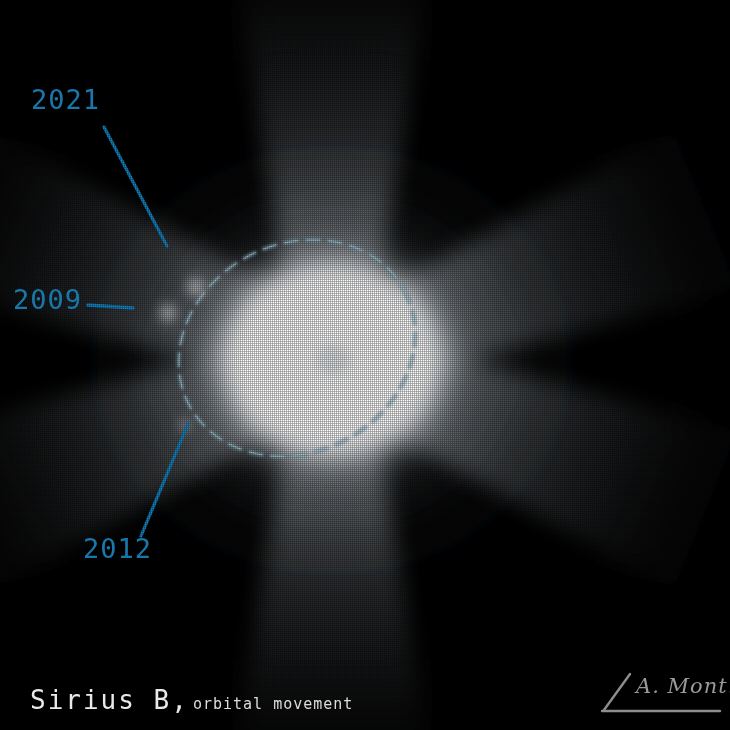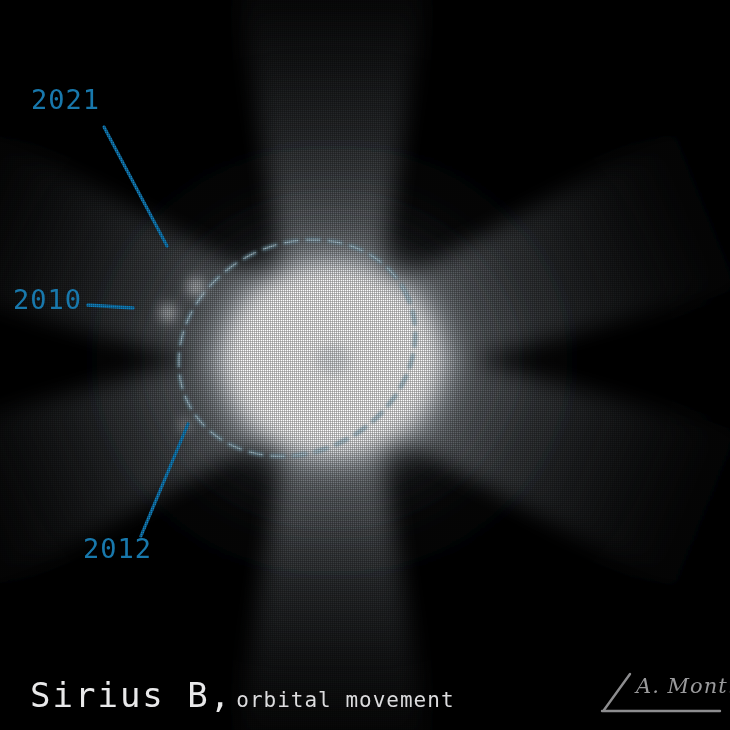--- a/index.html
+++ b/index.html
@@ -43,27 +43,27 @@
   #label-2012{left:71px;top:535px;margin-left:12px;}
 
   #caption{
     position:absolute;
     left:30px;bottom:15px;
     white-space:nowrap;
     user-select:none;
   }
   #caption .main{
     font-family:"DejaVu Sans Mono","Liberation Mono",monospace;
-    font-size:34px;
+    font-size:26px;
     color:#e9e9ea;
     letter-spacing:2px;
   }
   #caption .sub{
     font-family:"DejaVu Sans Mono","Liberation Mono",monospace;
-    font-size:21px;
+    font-size:15px;
     color:#dcdcde;
     letter-spacing:1px;
     margin-left:4px;
   }
   #signature{
     position:absolute;
     right:8px;bottom:14px;
     width:128px;height:48px;
   }
   #signature .sigtext{
@@ -192,21 +192,21 @@
   <svg class="layer" viewBox="0 0 730 730" preserveAspectRatio="none">
     <line x1="104" y1="127" x2="167" y2="246" stroke="#1183c2" stroke-width="3.2" stroke-linecap="round"></line>
     <line x1="88" y1="305" x2="133" y2="308" stroke="#1183c2" stroke-width="3.6" stroke-linecap="round"></line>
     <line x1="188" y1="424" x2="141" y2="536" stroke="#1183c2" stroke-width="3.2" stroke-linecap="round"></line>
   </svg>
 
   <div id="grain"></div>
 
   <div class="label" id="label-2021">2021</div>
 
-  <div class="label" id="label-2016">2010</div>
+  <div class="label" id="label-2016">2009</div>
 
   <div class="label" id="label-2012">2012</div>
 
   <div id="caption">
     <span class="main">Sirius B,</span><span class="sub">orbital movement</span>
   </div>
 
   <div id="signature">
     <svg width="128" height="48" viewBox="0 0 128 48">
       <line x1="10" y1="42" x2="36" y2="6" stroke="#8d8d8f" stroke-width="2.4" stroke-linecap="round"></line>

